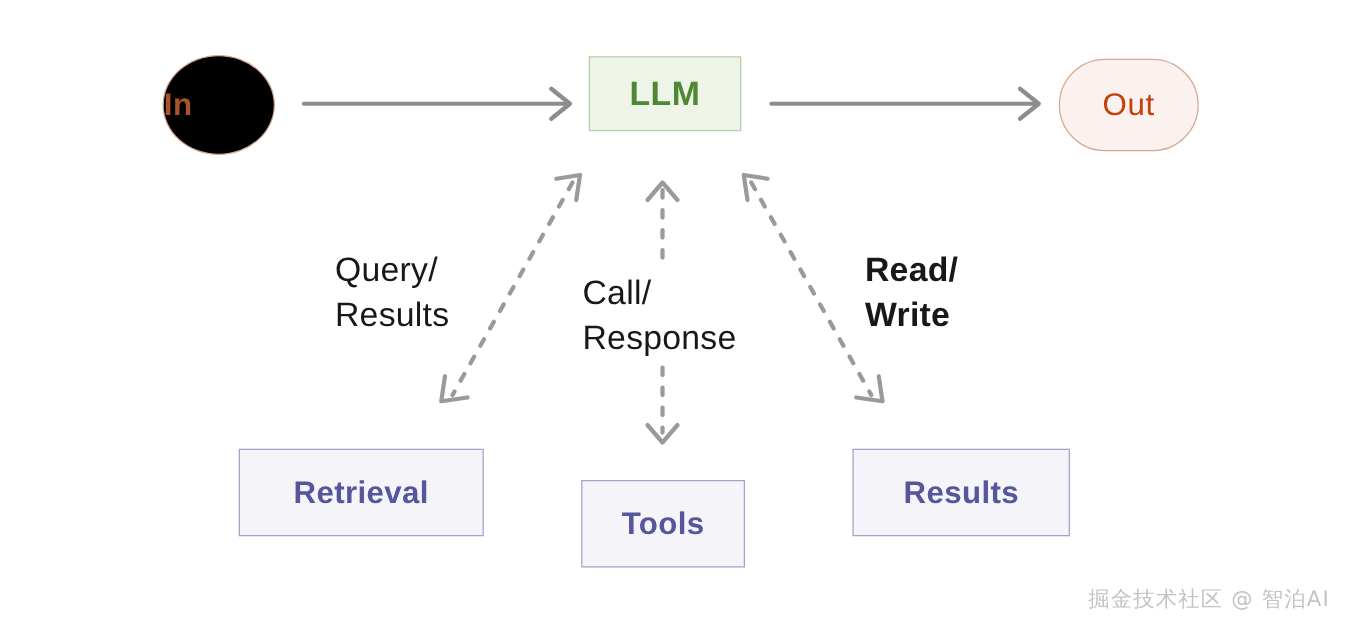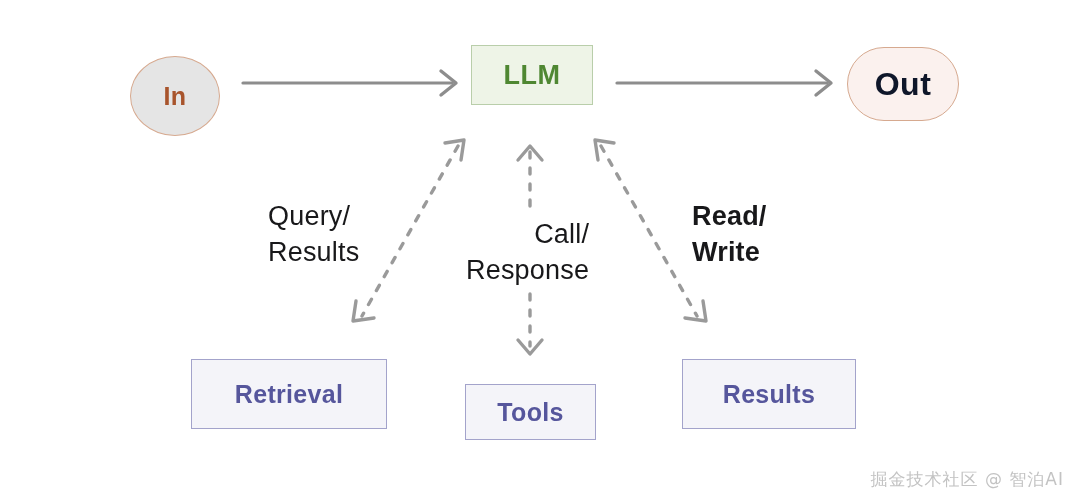--- a/index.html
+++ b/index.html
@@ -24,29 +24,28 @@
     top: 0;
     width: 1080px;
     height: 499px;
     pointer-events: none;
   }
 
   
   .node-in {
     position: absolute;
     left: 130px;
-    top: 56px;
+    top: 44px;
     width: 90px;
     height: 80px;
     border-radius: 50%;
-    background: #e5e5e5;
+    background: #000000;
     border: 1.4px solid #d6a98f;
     display: flex;
     align-items: center;
-    justify-content: center;
     box-sizing: border-box;
   }
   .node-in .lbl {
     font-size: 25px;
     font-weight: bold;
     color: #a8542c;
     letter-spacing: 0.5px;
   }
 
   
@@ -58,23 +57,23 @@
     height: 74px;
     border-radius: 37px;
     background: #fbf1ee;
     border: 1.4px solid #d6a98f;
     display: flex;
     align-items: center;
     justify-content: center;
     box-sizing: border-box;
   }
   .node-out .lbl {
-    font-size: 32px;
-    font-weight: bold;
-    color: #0f172a;
+    font-size: 25px;
+    font-weight: normal;
+    color: #c2410c;
     letter-spacing: 0.5px;
   }
 
   
   .node-llm {
     position: absolute;
     left: 471px;
     top: 45px;
     width: 122px;
     height: 60px;
@@ -103,34 +102,34 @@
     box-sizing: border-box;
   }
   .node-box .lbl {
     font-size: 25px;
     font-weight: bold;
     color: #56569c;
     letter-spacing: 0.3px;
     white-space: nowrap;
   }
   .node-retrieval { left: 191px; top: 359px; width: 196px; height: 70px; }
-  .node-tools     { left: 465px; top: 384px; width: 131px; height: 56px; }
+  .node-tools     { left: 465px; top: 384px; width: 131px; height: 70px; }
   .node-memory    { left: 682px; top: 359px; width: 174px; height: 70px; }
 
   
   .edge-label {
     position: absolute;
     color: #18181a;
     font-size: 27px;
     line-height: 1.34;
     white-space: pre-line;
     letter-spacing: 0.2px;
   }
   .lbl-query { left: 268px; top: 198px; }
-  .lbl-call  { left: 466px; top: 216px; text-align: right; }
+  .lbl-call  { left: 466px; top: 216px; text-align: left; }
   .lbl-read  { left: 692px; top: 198px; font-weight: bold; }
 
   
   .watermark {
     position: absolute;
     right: 16px;
     bottom: 8px;
     font-size: 17px;
     color: #c3c3c3;
     letter-spacing: 1px;

